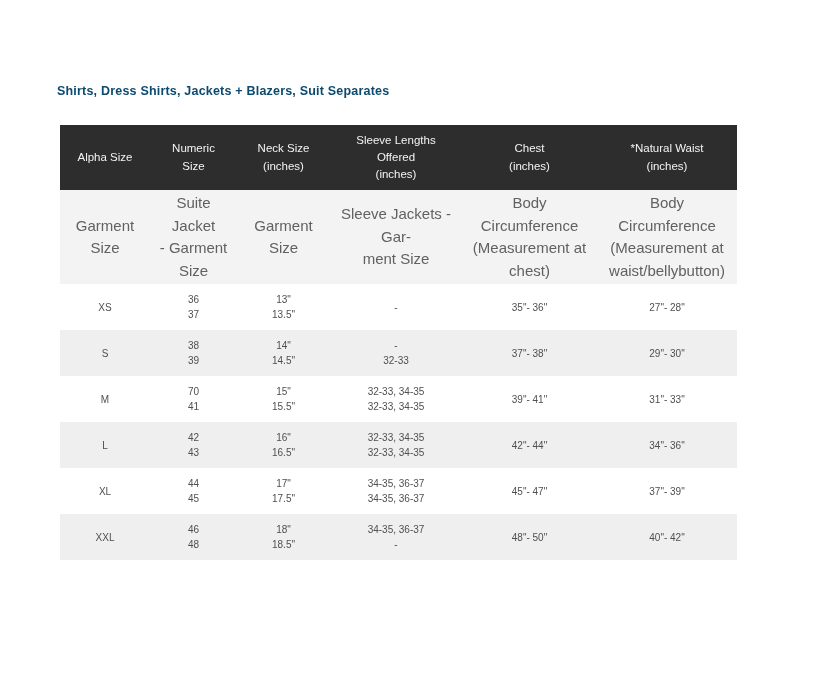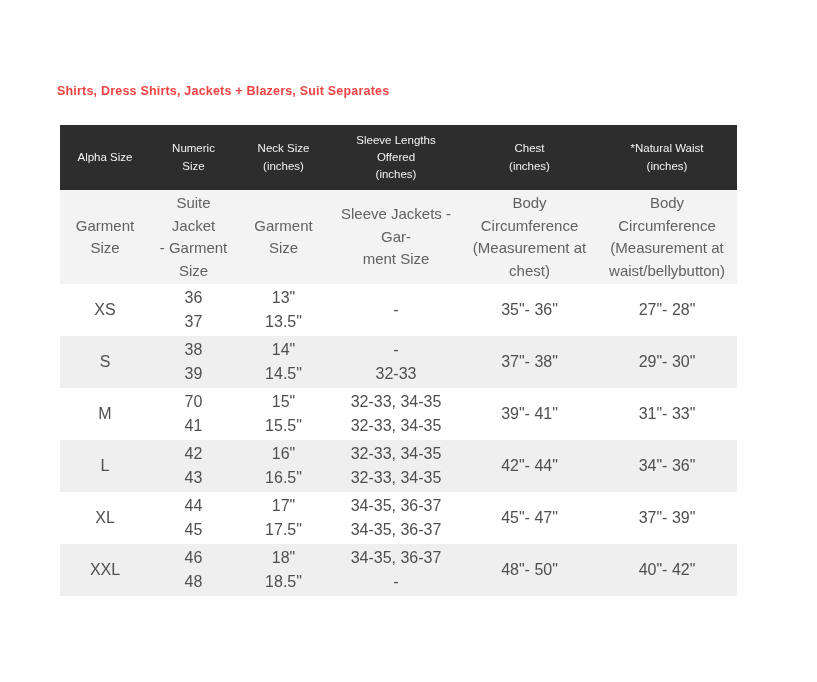--- a/index.html
+++ b/index.html
@@ -9,21 +9,21 @@
     background: #ffffff;
     font-family: "Liberation Sans", sans-serif;
     position: relative;
     overflow: hidden;
   }
   .title {
     position: absolute;
     left: 57px; top: 84px;
     font-size: 12.5px;
     font-weight: bold;
-    color: #ef4444;
+    color: #0c4a6e;
     letter-spacing: 0.2px;
   }
   .chart-wrap {
     position: absolute;
     left: 60px; top: 125px;
   }
   table.size-chart {
     border-collapse: collapse;
     table-layout: fixed;
     width: 677px;
@@ -43,21 +43,21 @@
     font-size: 11.5px;
   }
   thead tr.hdr-sub {
     background: #f3f3f3;
     color: #616161;
     height: 67px;
     font-size: 15px;
   }
   tbody tr.data-row {
     height: 46px;
-    font-size: 16px;
+    font-size: 10px;
     color: #4f4f4f;
     background: #ffffff;
   }
   tbody tr.data-row:nth-child(even) {
     background: #efefef;
   }
 </style>
 </head>
 <body>
 

